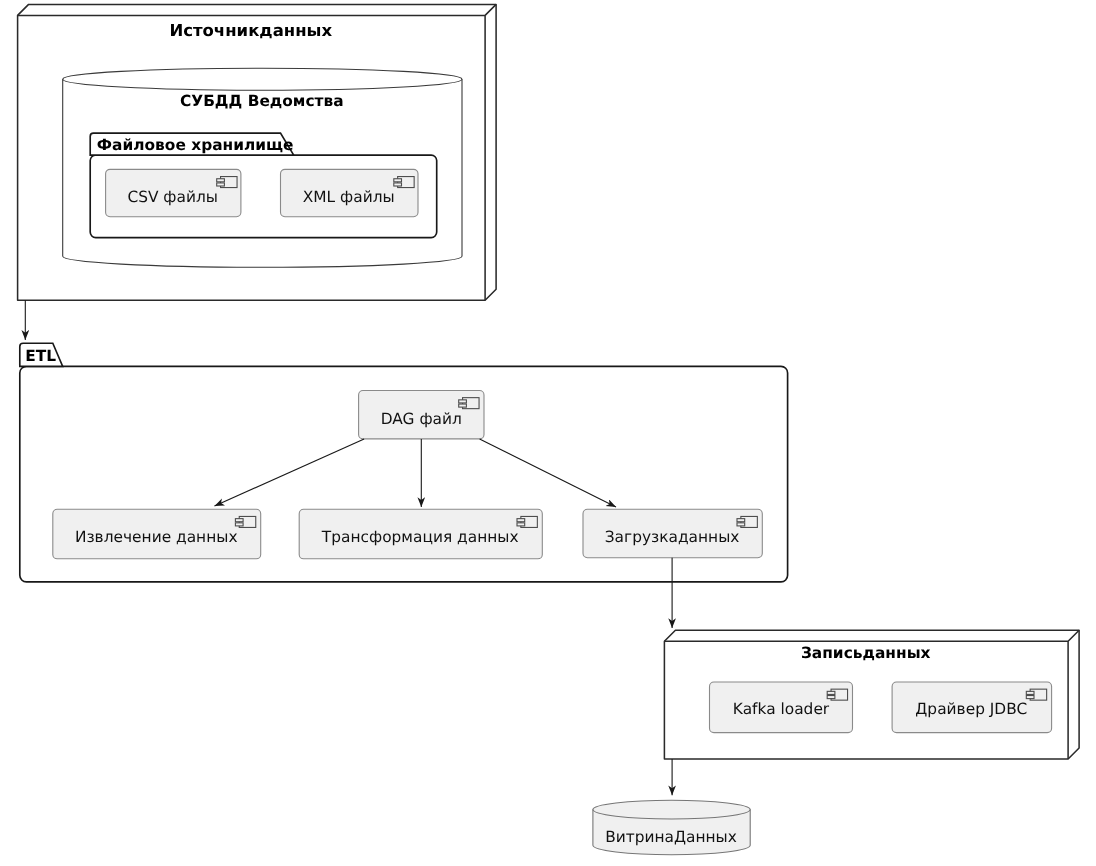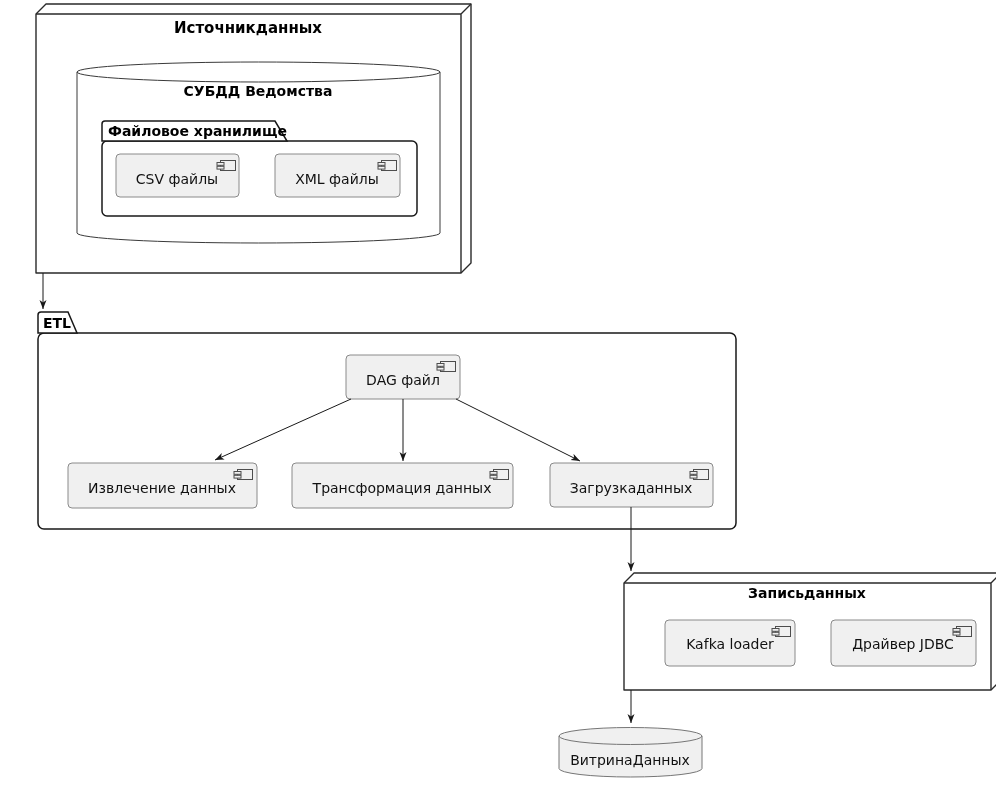--- a/index.html
+++ b/index.html
@@ -1,16 +1,16 @@
 <!DOCTYPE html>
 <html><head>
 <meta charset="utf-8">
 <style>
   html, body { margin: 0; padding: 0; background: #ffffff; }
-  .stage { width: 970px; height: 787px; position: relative; padding-left: 20px; }
+  .stage { width: 970px; height: 787px; position: relative; }
   svg { display: block; }
   text {
     font-family: "DejaVu Sans", "Liberation Sans", sans-serif;
     fill: #000000;
   }
   .t        { font-size: 14px; fill: #111111; }
   .t-bold   { font-size: 14px; font-weight: bold; }
   .t-bold15 { font-size: 15px; font-weight: bold; }
   .frame    { fill: #ffffff; stroke: #181818; stroke-width: 1.5; }
   .cube     { fill: #ffffff; stroke: #2a2a2a; stroke-width: 1.4; stroke-linejoin: round; }

